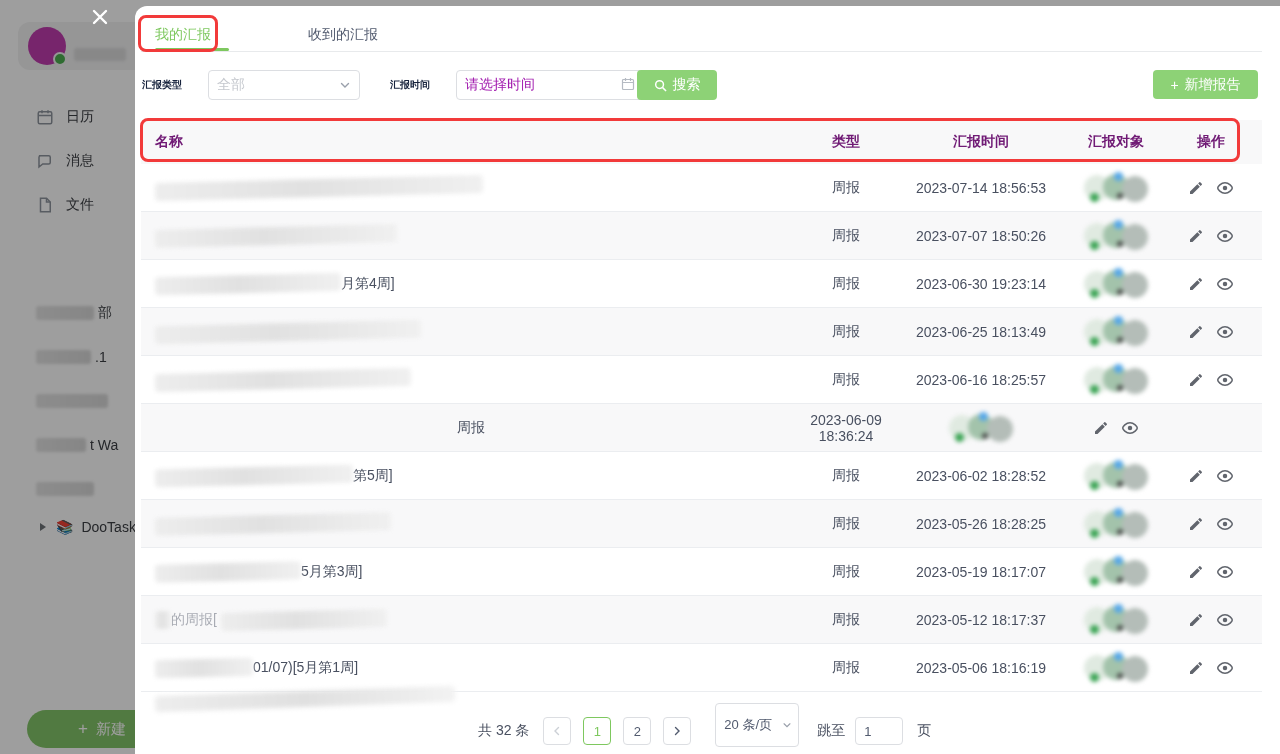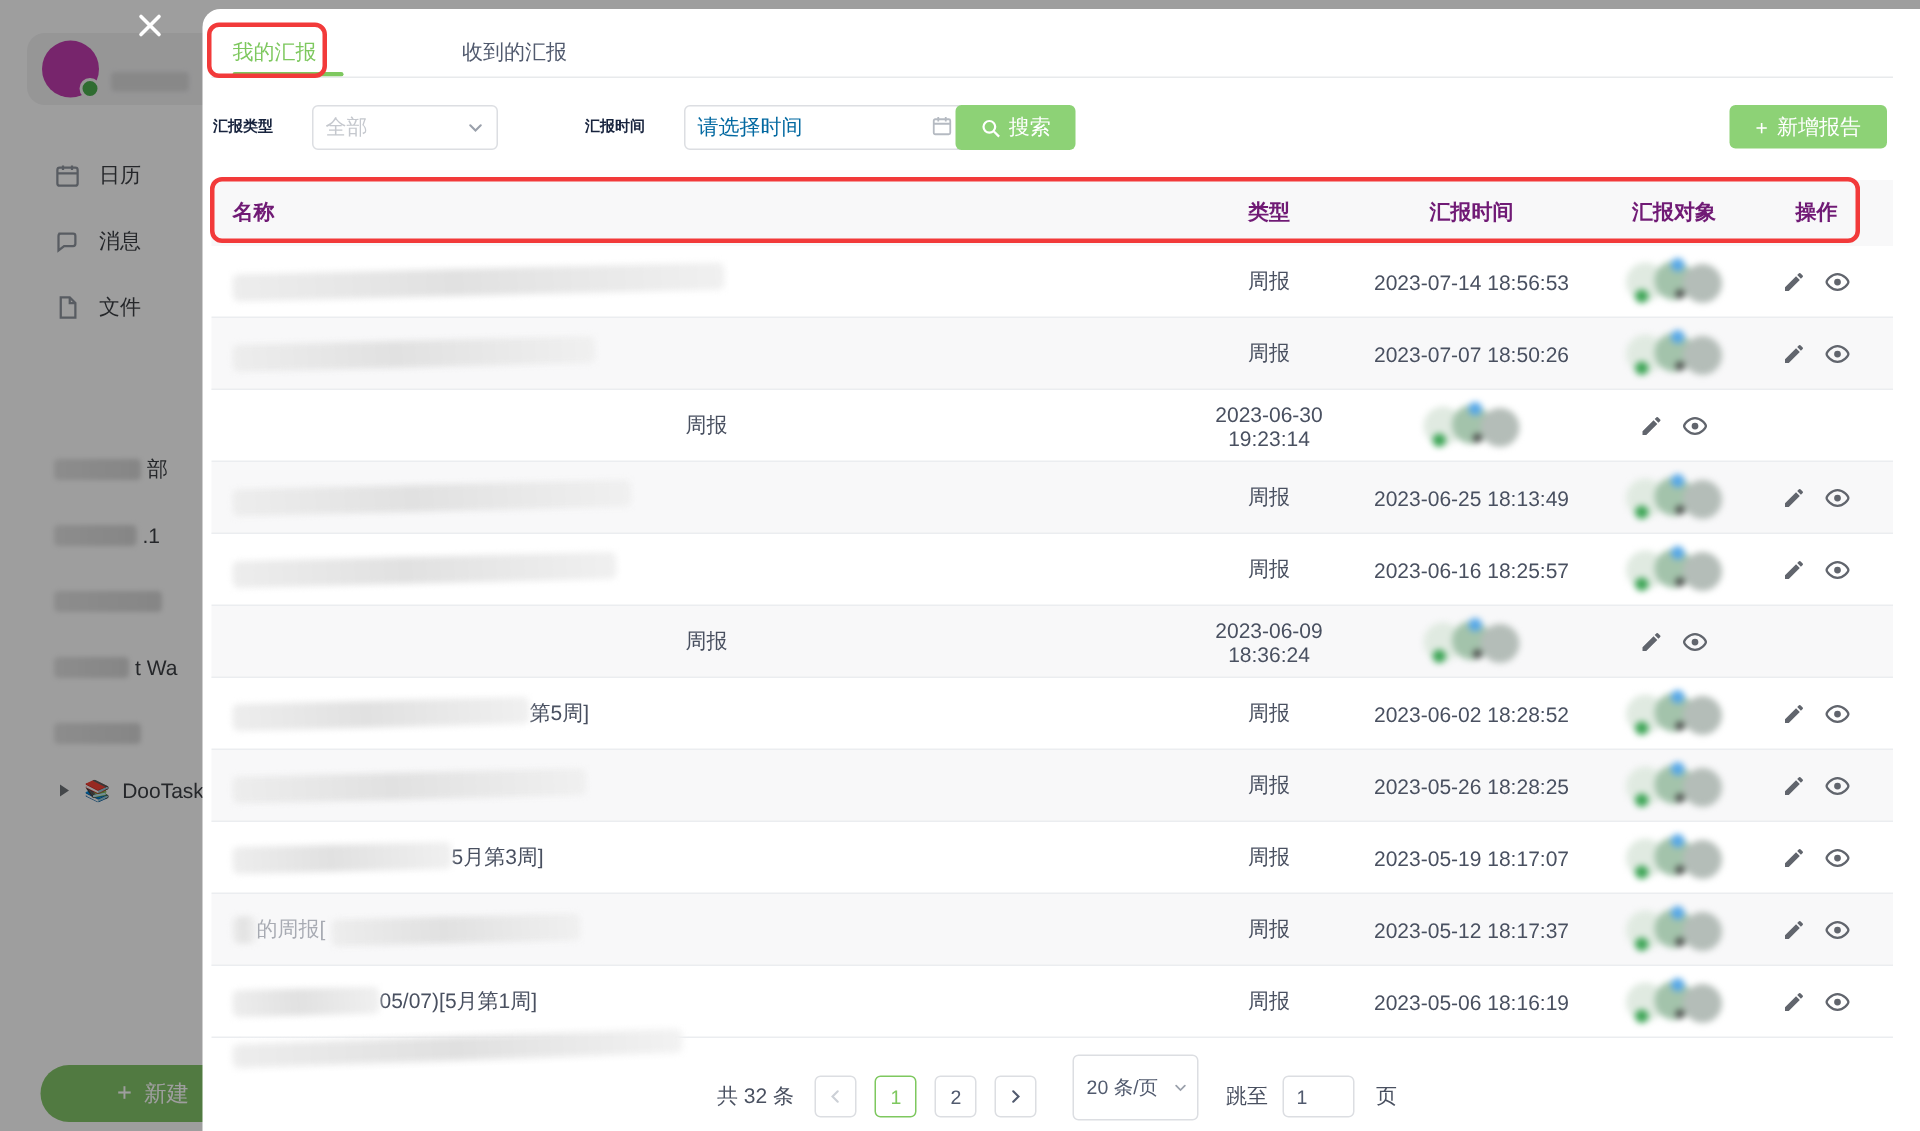--- a/index.html
+++ b/index.html
@@ -45,23 +45,23 @@
   .tab1{left:20px;} .tab2{left:125px;margin-left:48px;}
   .tab-underline{position:absolute; left:20px; top:42px; width:74px; height:3px; background:var(--accent); border-radius:2px;}
   .tabs-divider{position:absolute; left:6px; right:18px; top:45px; height:1px; background:var(--divider);}
 
   .anno{position:absolute; border:3px solid var(--red); border-radius:8px; z-index:6; pointer-events:none;}
   .anno-tab{left:3px; top:9px; width:80px; height:37px;}
   .anno-header{left:5px; top:112px; width:1100px; height:44px;}
 
   .flabel{position:absolute; top:64px; height:30px; line-height:30px; font-size:10px; font-weight:700; color:var(--txt-dark);}
   .flabel-type{left:7px;} .flabel-time{left:255px;}
-  .fselect{position:absolute; left:73px; top:64px; width:124px; height:30px; border:1px solid var(--border); border-radius:4px; display:flex; align-items:center; padding:0 8px; font-size:14px; color:#c5c8ce; background:#fff;}
+  .fselect{position:absolute; left:73px; top:64px; width:152px; height:30px; border:1px solid var(--border); border-radius:4px; display:flex; align-items:center; padding:0 8px; font-size:14px; color:#c5c8ce; background:#fff;}
   .fselect .chev{margin-left:auto; color:#9aa0ab;}
-  .fdate{position:absolute; left:321px; top:64px; width:188px; height:30px; border:1px solid var(--border); border-radius:4px; display:flex; align-items:center; padding:0 8px; font-size:14px; color:#0369a1; background:#fff;}
+  .fdate{position:absolute; left:321px; top:64px; width:188px; height:30px; border:1px solid var(--border); border-radius:4px; display:flex; align-items:center; padding:0 8px; font-size:14px; color:#a21caf; background:#fff;}
   .fdate .cal{margin-left:auto; color:#b5bac2;}
   .search-btn{position:absolute; left:502px; top:64px; width:80px; height:30px; border:none; border-radius:4px; background:var(--btn-green); color:#fff; font-size:14px; display:flex; align-items:center; justify-content:center; gap:6px; cursor:pointer;}
   .newreport-btn{position:absolute; left:1018px; top:64px; width:105px; height:29px; border:none; border-radius:4px; background:var(--btn-green); color:#fff; font-size:14px; display:flex; align-items:center; justify-content:center; gap:6px; cursor:pointer;}
   .newreport-btn .plus, .search-btn svg{flex:0 0 auto;}
 
   .rtable{position:absolute; left:6px; top:114px; width:1121px; font-size:14px; color:var(--txt);}
   .thead{display:grid; grid-template-columns:660px 90px 180px 90px 100px; height:44px; align-items:center; background:var(--head-bg); color:#701a75; font-weight:700;}
   .thead .c-name{padding-left:14px; text-align:left;}
   .cc{text-align:center;}
   .trow{display:grid; grid-template-columns:660px 90px 180px 90px 100px; height:48px; align-items:center; border-bottom:1px solid #ebedf0;}
@@ -279,20 +279,25 @@
       <svg viewBox="0 0 24 24">
                 <path d="M3 17.25V21h3.75L17.8 9.94l-3.75-3.75L3 17.25zM20.7 7a1 1 0 000-1.4l-2.3-2.3a1 1 0 00-1.4 0l-1.8 1.8 3.7 3.75L20.7 7z" fill="currentColor"></path>
               </svg>
       <svg viewBox="0 0 24 24" style="width:18px;height:18px">
                 <path d="M12 5C6.5 5 2.3 10.4 2.3 12S6.5 19 12 19s9.7-5.4 9.7-7S17.5 5 12 5z" fill="none" stroke="currentColor" stroke-width="2"></path>
                 <circle cx="12" cy="12" r="3" fill="currentColor"></circle>
               </svg>
     </div>
   </div>
           <div class="trow">
+    <div class="namecell">
+      <i class="smudge s1"></i>
+      <span class="nv">月第4周]</span>
+
+    </div>
     <div class="cc">周报</div>
     <div class="cc">2023-06-30 19:23:14</div>
     <div>
       <div class="avc">
         <i class="av1"></i>
                 <i class="av2"></i>
                 <i class="av3"></i>
                 <i class="avg"></i>
                 <i class="avb"></i>
                 <i class="avd"></i>
@@ -495,21 +500,21 @@
               </svg>
       <svg viewBox="0 0 24 24" style="width:18px;height:18px">
                 <path d="M12 5C6.5 5 2.3 10.4 2.3 12S6.5 19 12 19s9.7-5.4 9.7-7S17.5 5 12 5z" fill="none" stroke="currentColor" stroke-width="2"></path>
                 <circle cx="12" cy="12" r="3" fill="currentColor"></circle>
               </svg>
     </div>
   </div>
           <div class="trow">
     <div class="namecell">
       <i class="smudge s1"></i>
-      <span class="nv">05/07)[5月第1周]</span>
+      <span class="nv">01/07)[5月第1周]</span>
 
     </div>
     <div class="cc">周报</div>
     <div class="cc">2023-05-06 18:16:19</div>
     <div>
       <div class="avc">
         <i class="av1"></i>
                 <i class="av2"></i>
                 <i class="av3"></i>
                 <i class="avg"></i>

